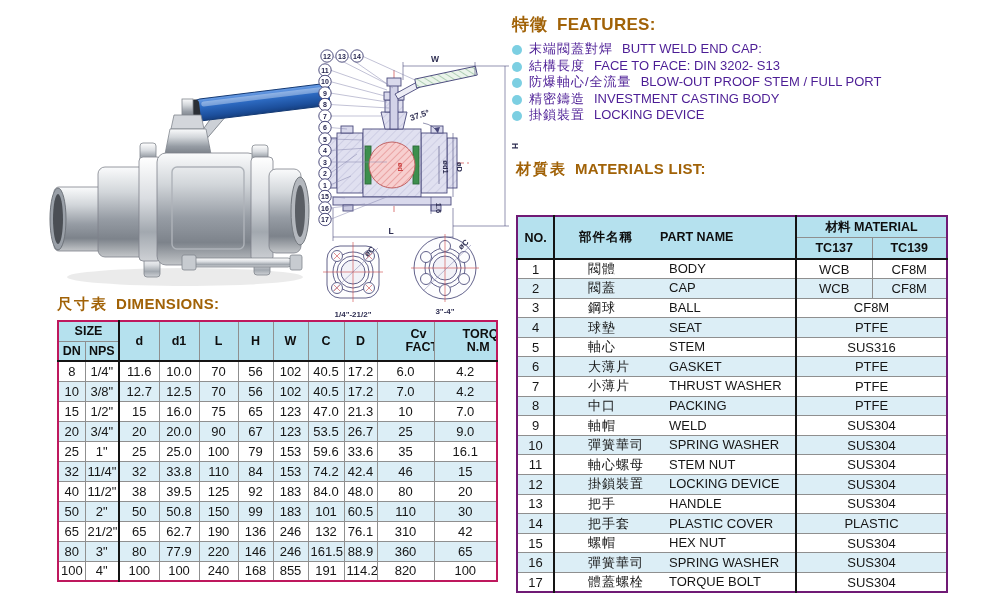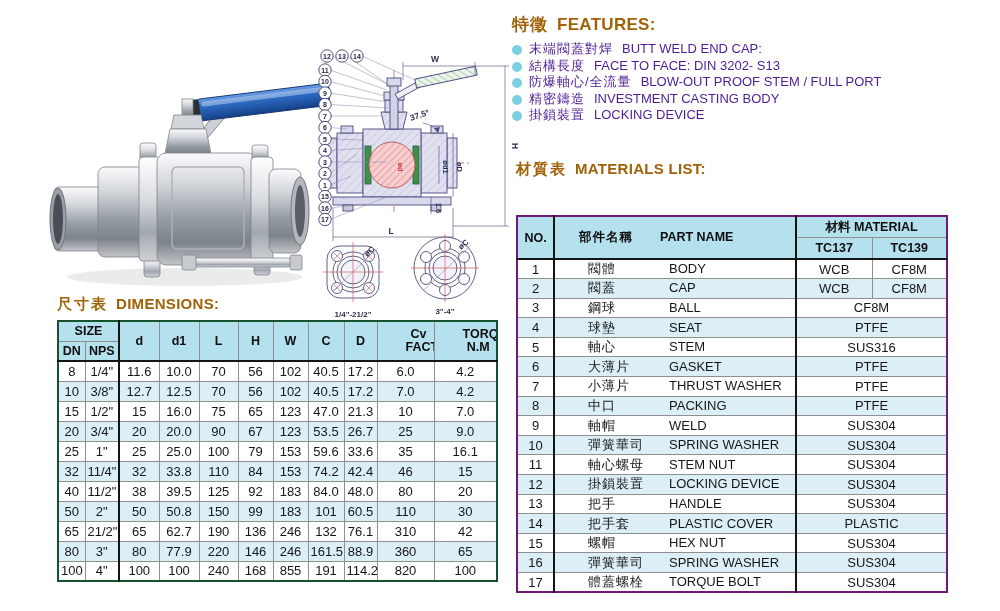--- a/index.html
+++ b/index.html
@@ -34,21 +34,21 @@
   .materials .sec-title { font-size:15px; margin-bottom:6px; }
   .mat-table { width:430px; border:2px solid #701a75;margin-top:36px; }
   .mat-table thead tr { height:21.5px; }
   .mat-table tbody tr { height:19.6px; }
   .mat-table td.part { text-align:left; padding-left:33px; }
   .mat-table .part .zh, .mat-table .part-h .zh { display:inline-block; width:81px; letter-spacing:1px; }
 
   
   .dimensions { position:absolute; left:57px; top:295px; width:445px; }
   .dimensions .sec-title { font-size:15px; margin-bottom:6px; }
-  .dim-table { width:439px; border:2px solid #14532d; }
+  .dim-table { width:439px; border:2px solid #be185d; }
   .dim-table thead tr { height:20px; }
   .dim-table tbody tr { height:20px; }
 
   
   .photo { position:absolute; left:40px; top:55px; }
   .drawing { position:absolute; left:303px; top:36px; }
   svg text { font-family:"Liberation Sans", sans-serif; }
 </style>
 </head>
 <body>

